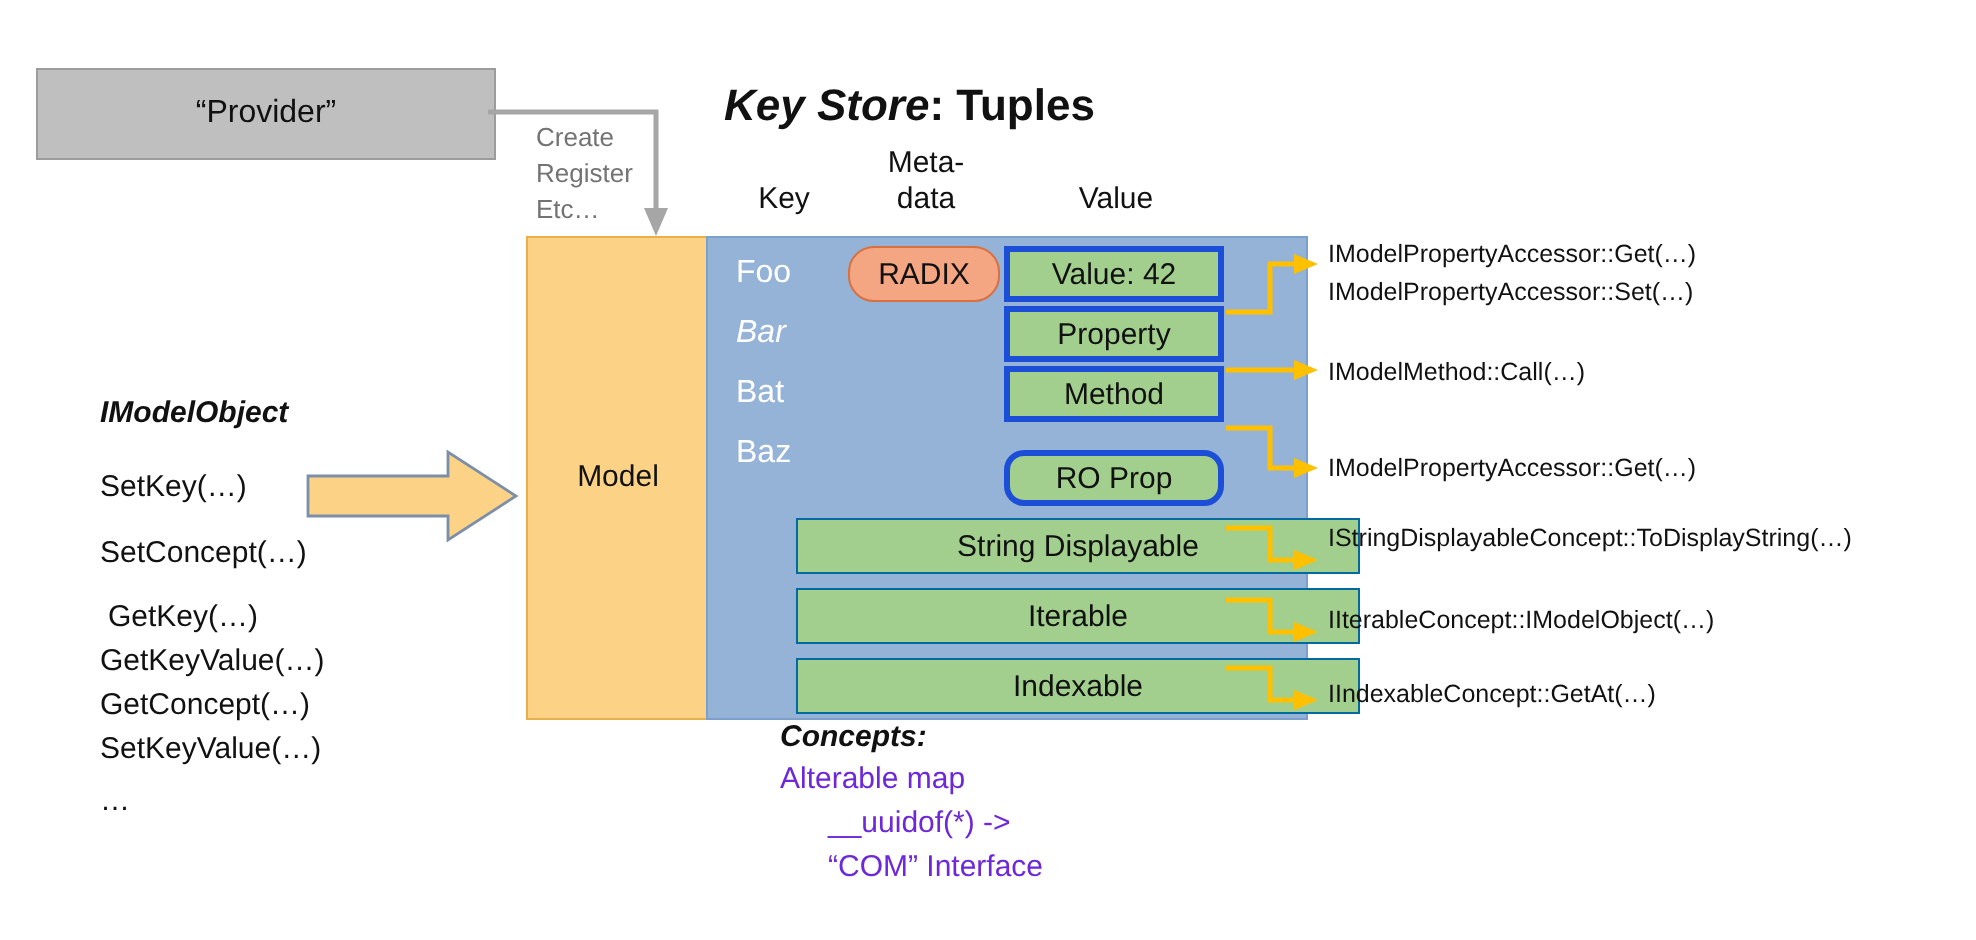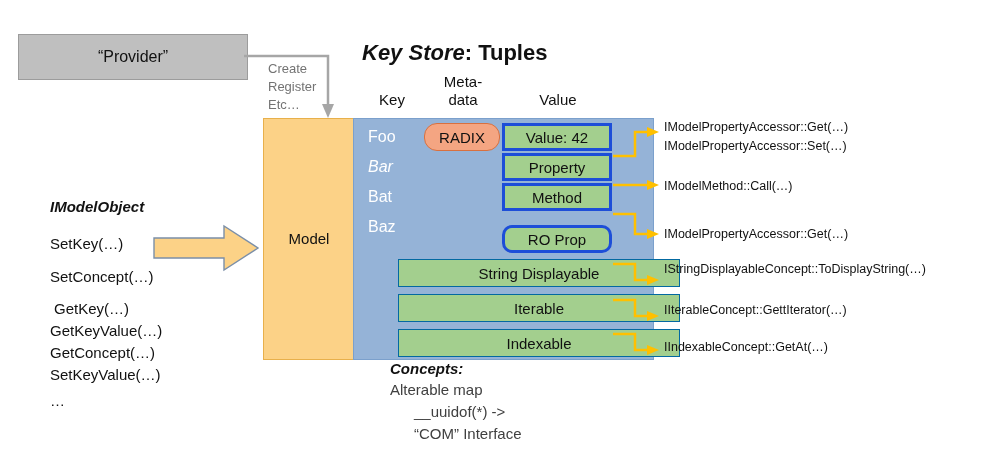--- a/index.html
+++ b/index.html
@@ -95,21 +95,21 @@
   }
 
   
   #imodelobject-title{
     left:50px;top:198px;font-size:15px;font-weight:bold;font-style:italic;color:#111;
   }
   .mo-item{font-size:15px;color:#111;white-space:nowrap;}
 
   
   #concepts-title{left:390px;top:360px;font-size:15px;font-weight:bold;font-style:italic;color:#111;}
-  .concept-line{font-size:15px;color:#404040;white-space:nowrap;}
+  .concept-line{font-size:15px;color:#6d28d9;white-space:nowrap;}
 
   svg{overflow:visible;display:block;}
 </style>
 </head>
 <body>
 
 <div class="abs" id="provider-box">
   <span>“Provider”</span>
 </div>
 
@@ -200,21 +200,21 @@
     <path d="M0,6 L22,6 L22,22 L36,22" fill="none" stroke="#ffc000" stroke-width="2.5"></path>
     <path d="M46,22 L34,17 L34,27 Z" fill="#ffc000"></path>
   </svg>
 </div>
 
 <div class="abs api-text" style="left:664px;top:119px;">IModelPropertyAccessor::Get(…)</div>
 <div class="abs api-text" style="left:664px;top:138px;">IModelPropertyAccessor::Set(…)</div>
 <div class="abs api-text" style="left:664px;top:178px;">IModelMethod::Call(…)</div>
 <div class="abs api-text" style="left:664px;top:226px;">IModelPropertyAccessor::Get(…)</div>
 <div class="abs api-text" style="left:664px;top:261px;">IStringDisplayableConcept::ToDisplayString(…)</div>
-<div class="abs api-text" style="left:664px;top:302px;">IIterableConcept::GettIterator(…)</div>
+<div class="abs api-text" style="left:664px;top:302px;">IIterableConcept::IModelObject(…)</div>
 <div class="abs api-text" style="left:664px;top:339px;">IIndexableConcept::GetAt(…)</div>
 
 <div class="abs" id="imodelobject-title">IModelObject</div>
 
 <div class="abs mo-item" style="left:50px;top:235px;">SetKey(…)</div>
 <div class="abs mo-item" style="left:50px;top:268px;">SetConcept(…)</div>
 <div class="abs mo-item" style="left:54px;top:300px;">GetKey(…)</div>
 <div class="abs mo-item" style="left:50px;top:322px;">GetKeyValue(…)</div>
 <div class="abs mo-item" style="left:50px;top:344px;">GetConcept(…)</div>
 <div class="abs mo-item" style="left:50px;top:366px;">SetKeyValue(…)</div>

